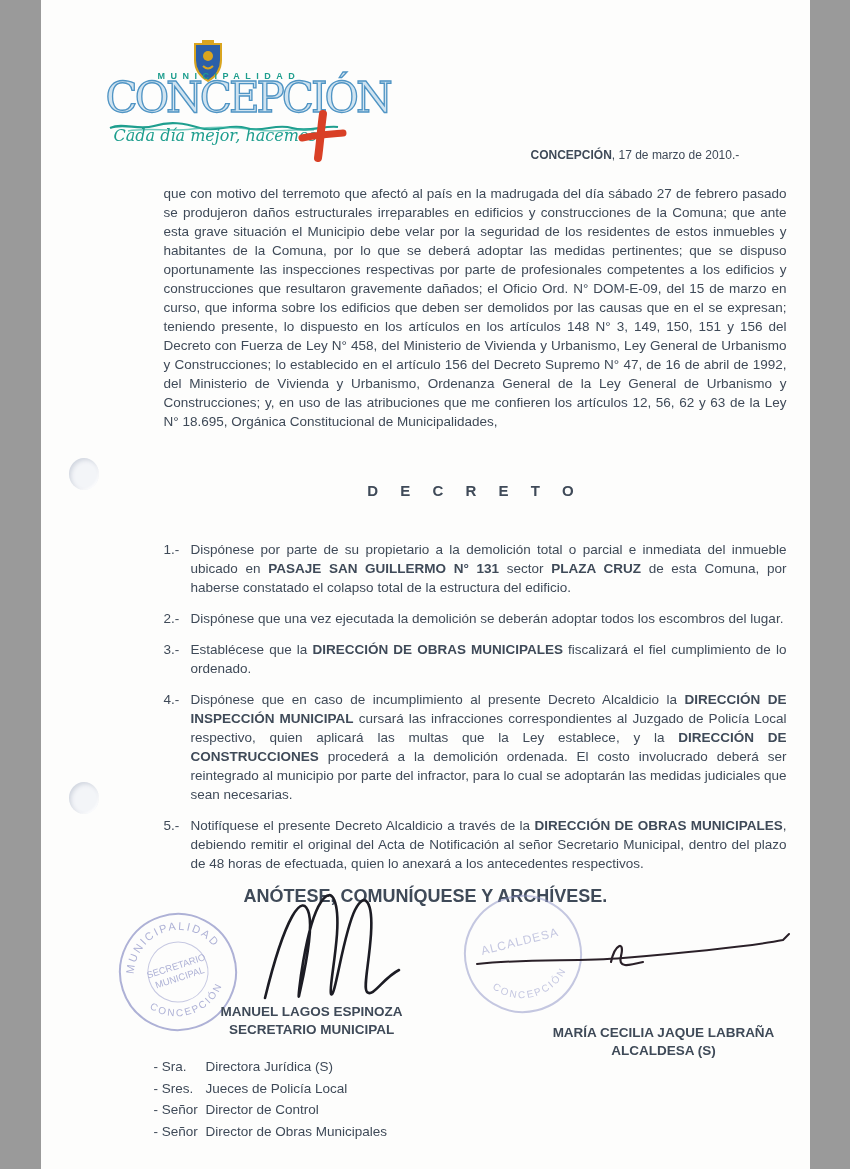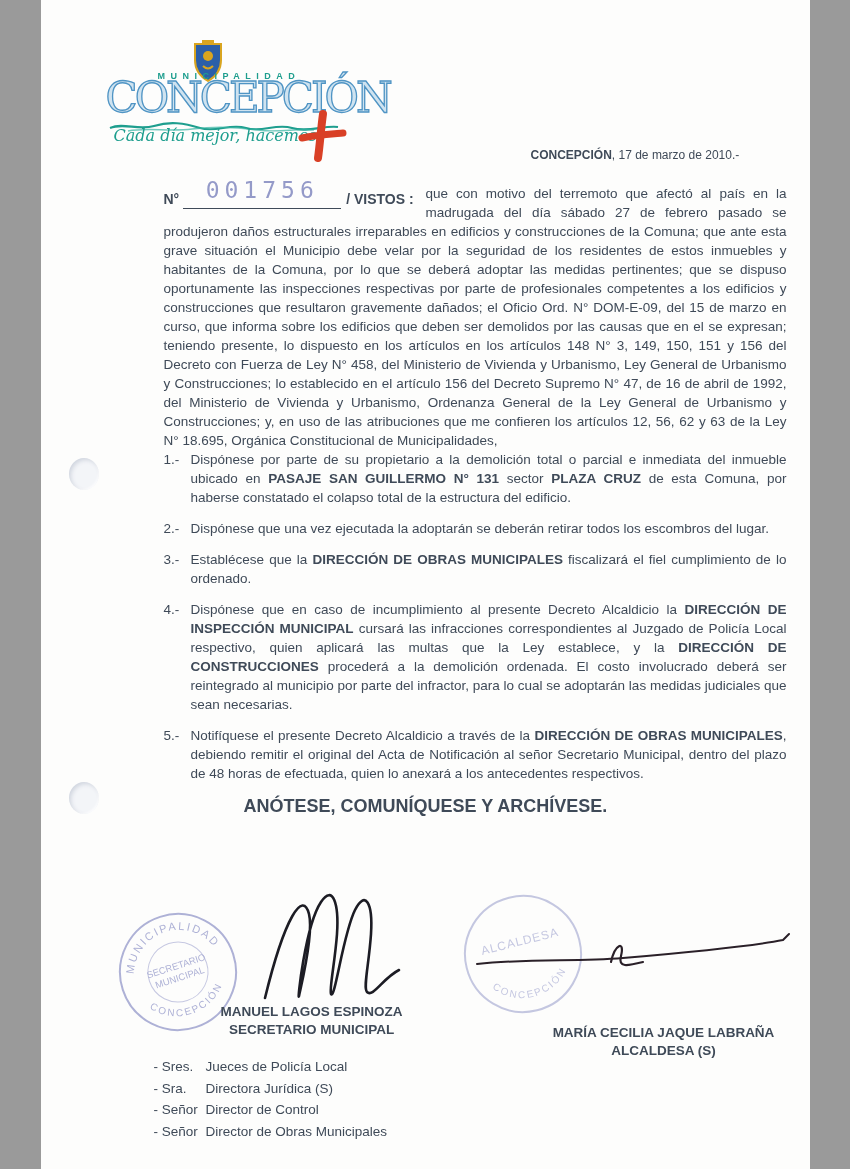--- a/index.html
+++ b/index.html
@@ -78,33 +78,31 @@
     <svg class="redplus" width="52" height="56" viewBox="0 0 52 56">
       <path d="M27 6 C25 20 24 36 22 50" stroke="#d94026" stroke-width="8" fill="none" stroke-linecap="round"></path>
       <path d="M6 30 C20 27 36 26 47 25" stroke="#d94026" stroke-width="7" fill="none" stroke-linecap="round"></path>
     </svg>
   </div>
 
   <div class="dateline"><span class="b">CONCEPCIÓN</span><span>, 17 de marzo de 2010.-</span></div>
 
   <div class="col">
 
-    <div class="vistos-label">
-      <span class="no-prefix">N°</span><span class="numwrap"><span class="stampnum">001756</span></span><span class="vistos-word">/ VISTOS :</span>
-    </div>
     <div class="vistos-body">que con motivo del terremoto que afectó al país en la madrugada del día sábado 27 de febrero pasado se produjeron daños estructurales irreparables en edificios y construcciones de la Comuna; que ante esta grave situación el Municipio debe velar por la seguridad de los residentes de estos inmuebles y habitantes de la Comuna, por lo que se deberá adoptar las medidas pertinentes; que se dispuso oportunamente las inspecciones respectivas por parte de profesionales competentes a los edificios y construcciones que resultaron gravemente dañados; el Oficio Ord. N° DOM-E-09, del 15 de marzo en curso, que informa sobre los edificios que deben ser demolidos por las causas que en el se expresan; teniendo presente, lo dispuesto en los artículos en los artículos 148 N° 3, 149, 150, 151 y 156 del Decreto con Fuerza de Ley N° 458, del Ministerio de Vivienda y Urbanismo, Ley General de Urbanismo y Construcciones; lo establecido en el artículo 156 del Decreto Supremo N° 47, de 16 de abril de 1992, del Ministerio de Vivienda y Urbanismo, Ordenanza General de la Ley General de Urbanismo y Construcciones; y, en uso de las atribuciones que me confieren los artículos 12, 56, 62 y 63 de la Ley N° 18.695, Orgánica Constitucional de Municipalidades,</div>
 
+    <div class="decreto">D E C R E T O</div>
 
     <div class="item">
       <div class="inum">1.-</div>
       <div class="itext"><span>Dispónese por parte de su propietario a la demolición total o parcial e inmediata del inmueble ubicado en </span><span class="b">PASAJE SAN GUILLERMO N° 131</span><span> sector </span><span class="b">PLAZA CRUZ</span><span> de esta Comuna, por haberse constatado el colapso total de la estructura del edificio.</span></div>
     </div>
     <div class="item">
       <div class="inum">2.-</div>
-      <div class="itext"><span>Dispónese que una vez ejecutada la adoptarán se deberán retirar todos los escombros del lugar.</span></div>
+      <div class="itext"><span>Dispónese que una vez ejecutada la demolición se deberán adoptar todos los escombros del lugar.</span></div>
     </div>
     <div class="item">
       <div class="inum">3.-</div>
       <div class="itext"><span>Establécese que la </span><span class="b">DIRECCIÓN DE OBRAS MUNICIPALES</span><span> fiscalizará el fiel cumplimiento de lo ordenado.</span></div>
     </div>
     <div class="item">
       <div class="inum">4.-</div>
       <div class="itext"><span>Dispónese que en caso de incumplimiento al presente Decreto Alcaldicio la </span><span class="b">DIRECCIÓN DE INSPECCIÓN MUNICIPAL</span><span> cursará las infracciones correspondientes al Juzgado de Policía Local respectivo, quien aplicará las multas que la Ley establece, y la </span><span class="b">DIRECCIÓN DE CONSTRUCCIONES</span><span> procederá a la demolición ordenada.  El costo involucrado deberá ser reintegrado al municipio por parte del infractor, para lo cual se adoptarán las medidas judiciales que sean necesarias.</span></div>
     </div>
     <div class="item">
@@ -157,26 +155,26 @@
     <div>ALCALDESA (S)</div>
   </div>
 
   <div class="name-block" style="left:158px; top:1003px; width:226px;">
     <div>MANUEL LAGOS ESPINOZA</div>
     <div>SECRETARIO MUNICIPAL</div>
   </div>
 
   <div class="dist">
     <div class="dist-row">
+      <div class="dist-title">- Sra.</div>
+      <div>Directora Jurídica (S)</div>
+    </div>
+    <div class="dist-row">
       <div class="dist-title">- Sres.</div>
       <div>Jueces de Policía Local</div>
-    </div>
-    <div class="dist-row">
-      <div class="dist-title">- Sra.</div>
-      <div>Directora Jurídica (S)</div>
     </div>
     <div class="dist-row">
       <div class="dist-title">- Señor</div>
       <div>Director de Control</div>
     </div>
     <div class="dist-row">
       <div class="dist-title">- Señor</div>
       <div>Director de Obras Municipales</div>
     </div>
   </div>

